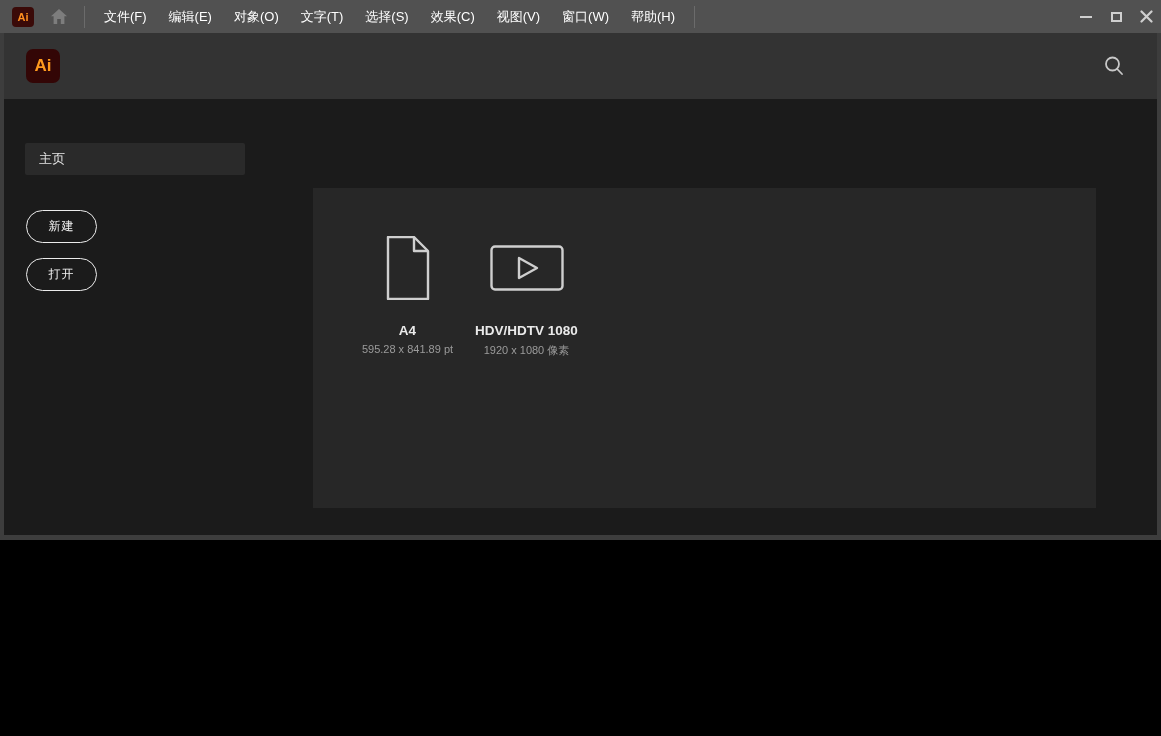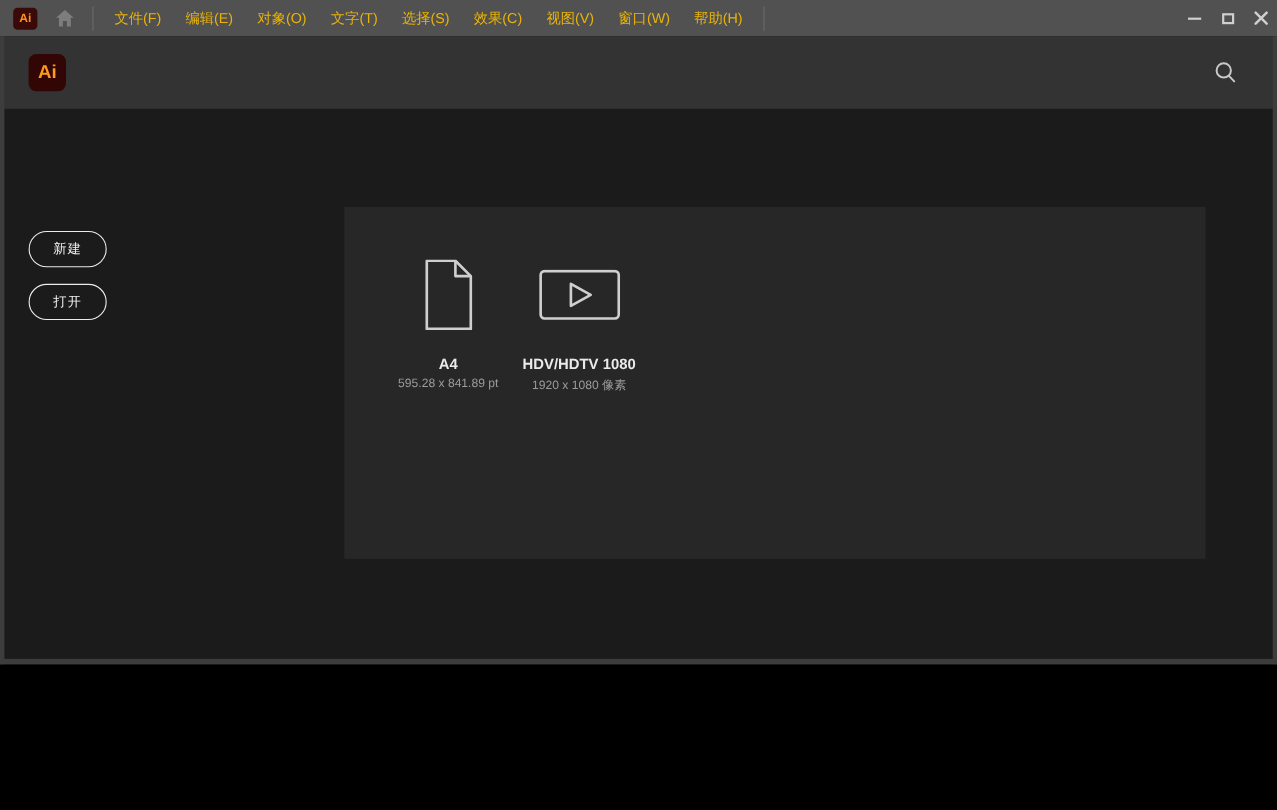--- a/index.html
+++ b/index.html
@@ -1,29 +1,29 @@
 <!DOCTYPE html>
 <html><head>
 <meta charset="utf-8">
 <style>
   * { margin:0; padding:0; box-sizing:border-box; }
   html,body { width:1161px; height:736px; background:#000; }
   body { font-family:"Liberation Sans","DejaVu Sans",sans-serif; overflow:hidden; }
-  .window { position:relative; width:1161px; height:604px; background:#1b1b1b; overflow:hidden; }
+  .window { position:relative; width:1161px; height:540px; background:#1b1b1b; overflow:hidden; }
 
   
   .titlebar { position:absolute; top:0; left:0; width:100%; height:33px;
     background:#515151; display:flex; align-items:center; }
   .ai-tile-small { width:22px; height:20px; margin-left:12px; border-radius:4px;
     background:#3a0a08; color:#ff8f1f; font-weight:bold; font-size:11px;
     display:flex; align-items:center; justify-content:center; }
   .home-btn { width:34px; height:33px; display:flex; align-items:center; justify-content:center; margin-left:8px; }
   .tb-sep { width:1px; height:22px; background:#6b6b6b; margin:0 8px; }
   .menus { display:flex; align-items:center; height:100%; }
-  .menu-item { color:#eab308; font-size:13px; padding:0 11px; height:100%;
+  .menu-item { color:#ffffff; font-size:13px; padding:0 11px; height:100%;
     display:flex; align-items:center; cursor:default; }
   .win-controls { margin-left:auto; display:flex; align-items:center; height:100%; }
   .win-btn { width:30px; height:33px; display:flex; align-items:center; justify-content:center; }
   .glyph-min { width:12px; height:2px; background:#cfcfcf; }
   .glyph-max { width:11px; height:10px; border:2px solid #cfcfcf; }
 
   
   .header { position:absolute; top:33px; left:0; width:100%; height:66px;
     background:#333333; display:flex; align-items:center; }
   .ai-tile-big { width:34px; height:34px; margin-left:26px; border-radius:7px;
@@ -105,20 +105,23 @@
     <div class="search-btn">
       <svg width="22" height="22" viewBox="0 0 22 22">
         <circle cx="9.5" cy="9" r="6.5" fill="none" stroke="#c8c8c8" stroke-width="1.8"></circle>
         <path d="M14.2 14 L19 19" stroke="#c8c8c8" stroke-width="1.8" stroke-linecap="round"></path>
       </svg>
     </div>
   </div>
 
   <div class="main">
 
+    <div class="tab-home">
+      <span>主页</span>
+    </div>
 
     <div class="pill-btn btn-new">
       <span>新建</span>
     </div>
     <div class="pill-btn btn-open">
       <span>打开</span>
     </div>
 
     <div class="panel">
 

